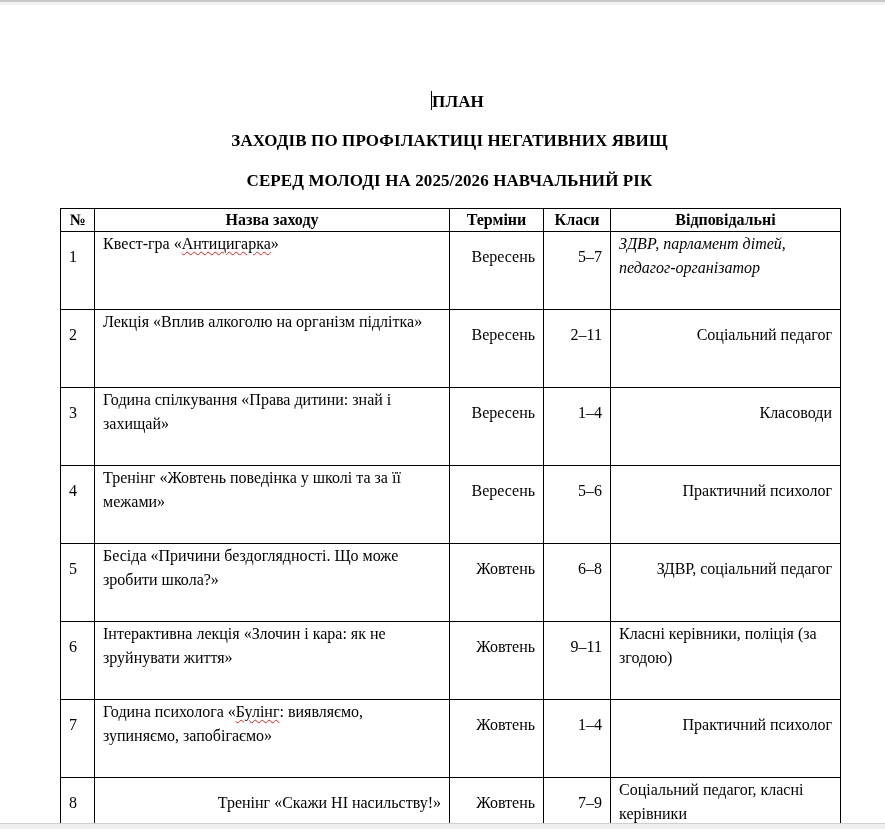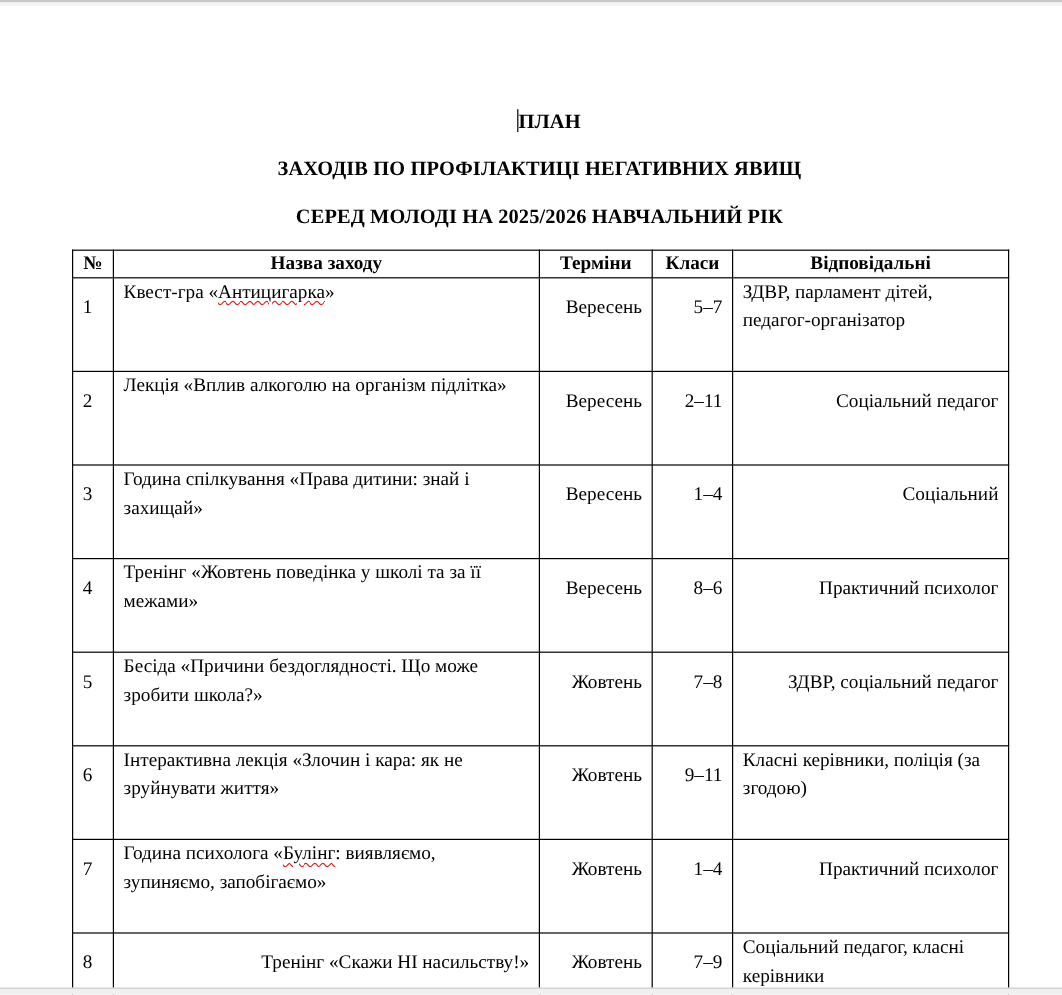--- a/index.html
+++ b/index.html
@@ -87,36 +87,36 @@
     <td class="mid">Вересень</td>
     <td class="mid">2–11</td>
     <td class="mid">Соціальний педагог</td>
   </tr>
 
   <tr>
     <td class="num">3</td>
     <td>Година спілкування «Права дитини: знай і захищай»</td>
     <td class="mid">Вересень</td>
     <td class="mid">1–4</td>
-    <td class="mid">Соціальний</td>
+    <td class="mid">Класоводи</td>
   </tr>
 
   <tr>
     <td class="num">4</td>
     <td>Тренінг «Жовтень поведінка у школі та за її межами»</td>
     <td class="mid">Вересень</td>
-    <td class="mid">8–6</td>
+    <td class="mid">5–6</td>
     <td class="mid">Практичний психолог</td>
   </tr>
 
   <tr>
     <td class="num">5</td>
     <td>Бесіда «Причини бездоглядності. Що може зробити школа?»</td>
     <td class="mid">Жовтень</td>
-    <td class="mid">7–8</td>
+    <td class="mid">6–8</td>
     <td class="mid">ЗДВР, соціальний педагог</td>
   </tr>
 
   <tr>
     <td class="num">6</td>
     <td>Інтерактивна лекція «Злочин і кара: як не зруйнувати життя»</td>
     <td class="mid">Жовтень</td>
     <td class="mid">9–11</td>
     <td>Класні керівники, поліція (за згодою)</td>
   </tr>
@@ -141,17 +141,17 @@
   </table>
 
 <div class="bottombar"></div>
 
 <style>
   
   table.plan td.num { vertical-align: top; padding-top: 13px; }
   table.plan td.num .mid-text { transform: none; }
   table.plan td.mid { vertical-align: top; padding-top: 13px; }
   table.plan td.mid .mid-text { transform: none; }
-  table.plan tr:nth-child(2) td:nth-child(5) { padding-top: 0; }
+  table.plan tr:nth-child(2) td:nth-child(5) { padding-top: 0; font-style: italic; }
   table.plan tr:nth-child(7) td:nth-child(5) { padding-top: 0; }
   table.plan tr:nth-child(9) td:nth-child(5) { padding-top: 0; }
   table.plan tr:nth-child(9) td:nth-child(2) { padding-top: 13px; }
 </style>
 
 </body></html>

